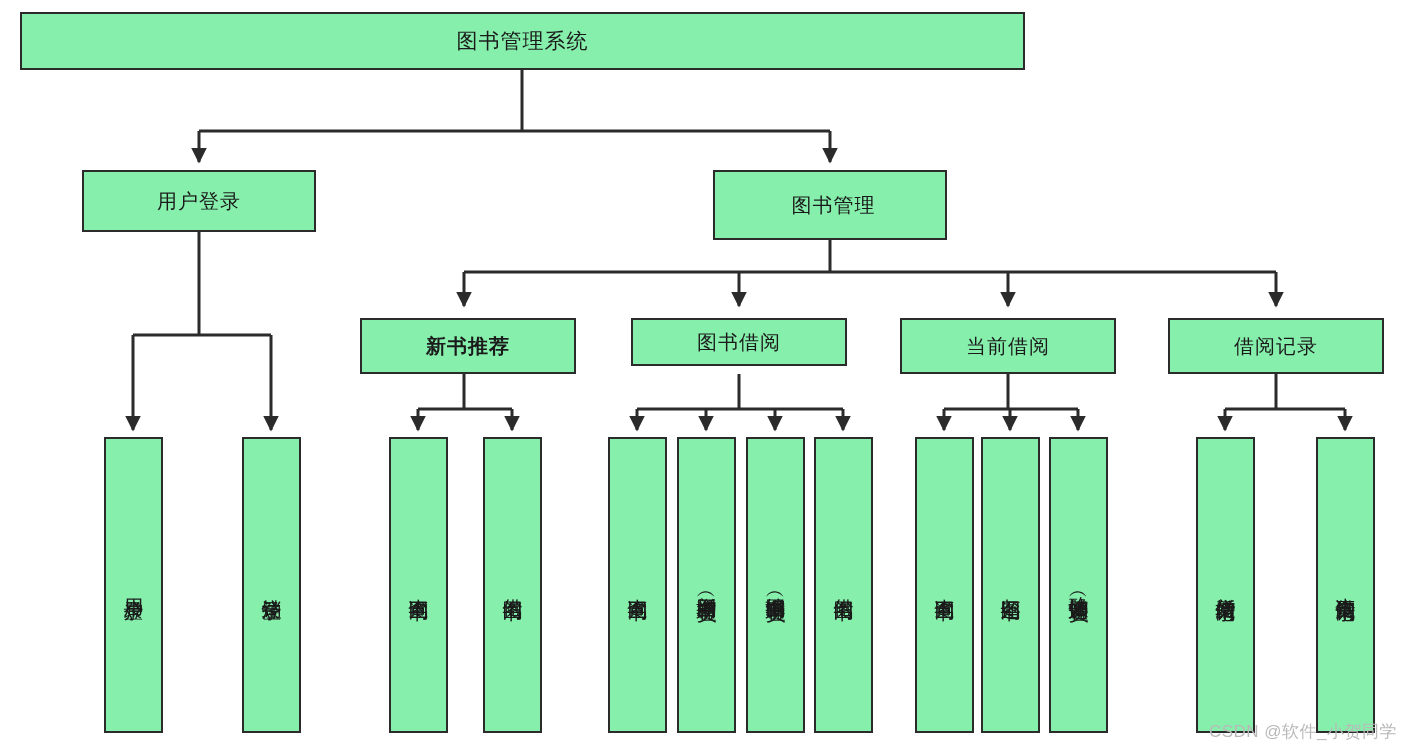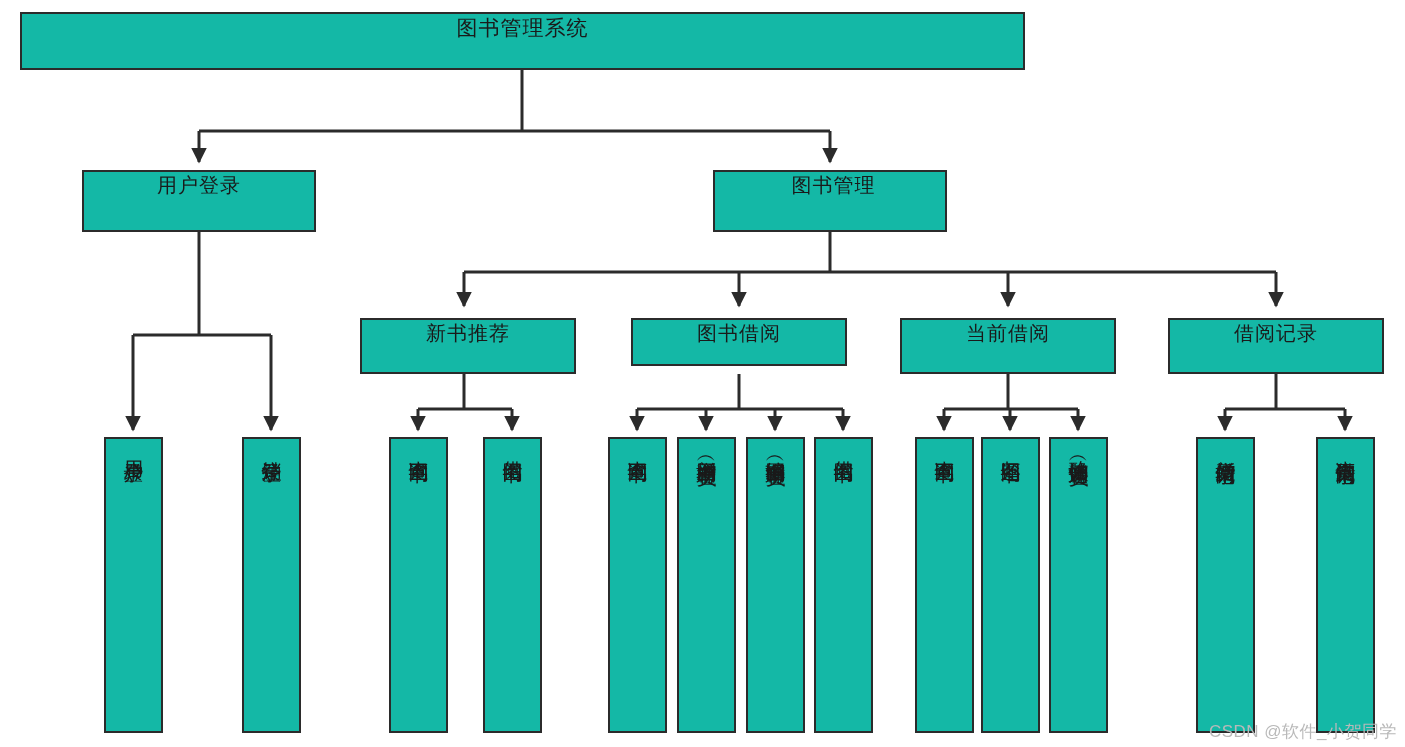--- a/index.html
+++ b/index.html
@@ -21,23 +21,23 @@
     position: absolute;
     left: 0;
     top: 0;
     width: 1405px;
     height: 747px;
   }
   .node {
     position: absolute;
     box-sizing: border-box;
     border: 2.5px solid #2b2b2b;
-    background: #14b8a6;
+    background: #86efac;
     display: flex;
-    align-items: flex-start;
+    align-items: center;
     justify-content: center;
     color: #1a1a1a;
     z-index: 2;
   }
   .node-root {
     font-size: 21px;
   }
   .node-branch {
     font-size: 20px;
   }
@@ -124,25 +124,25 @@
     </g>
   </svg>
 
   <div class="node node-root" style="left:20px; top:12px; width:1005px; height:58px;">
     <span class="hlabel">图书管理系统</span>
   </div>
 
   <div class="node node-branch" style="left:82px; top:170px; width:234px; height:62px;">
     <span class="hlabel">用户登录</span>
   </div>
-  <div class="node node-branch" style="left:713px; top:170px; width:234px; height:62px;padding-left:7px;">
+  <div class="node node-branch" style="left:713px; top:170px; width:234px; height:70px;padding-left:7px;">
     <span class="hlabel">图书管理</span>
   </div>
 
-  <div class="node node-branch" style="left:360px; top:318px; width:216px; height:56px;">
+  <div class="node node-branch" style="left:360px; top:318px; width:216px; height:56px;font-weight:bold;">
     <span class="hlabel">新书推荐</span>
   </div>
   <div class="node node-branch" style="left:631px; top:318px; width:216px; height:48px;">
     <span class="hlabel">图书借阅</span>
   </div>
   <div class="node node-branch" style="left:900px; top:318px; width:216px; height:56px;">
     <span class="hlabel">当前借阅</span>
   </div>
   <div class="node node-branch" style="left:1168px; top:318px; width:216px; height:56px;">
     <span class="hlabel">借阅记录</span>

